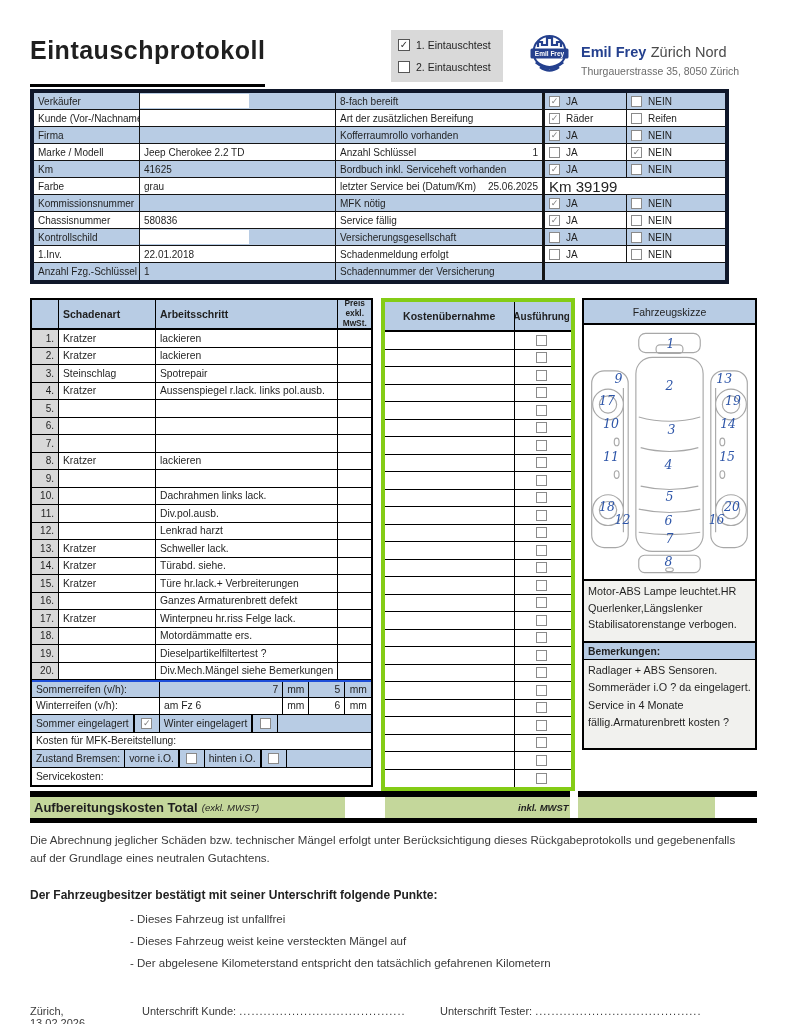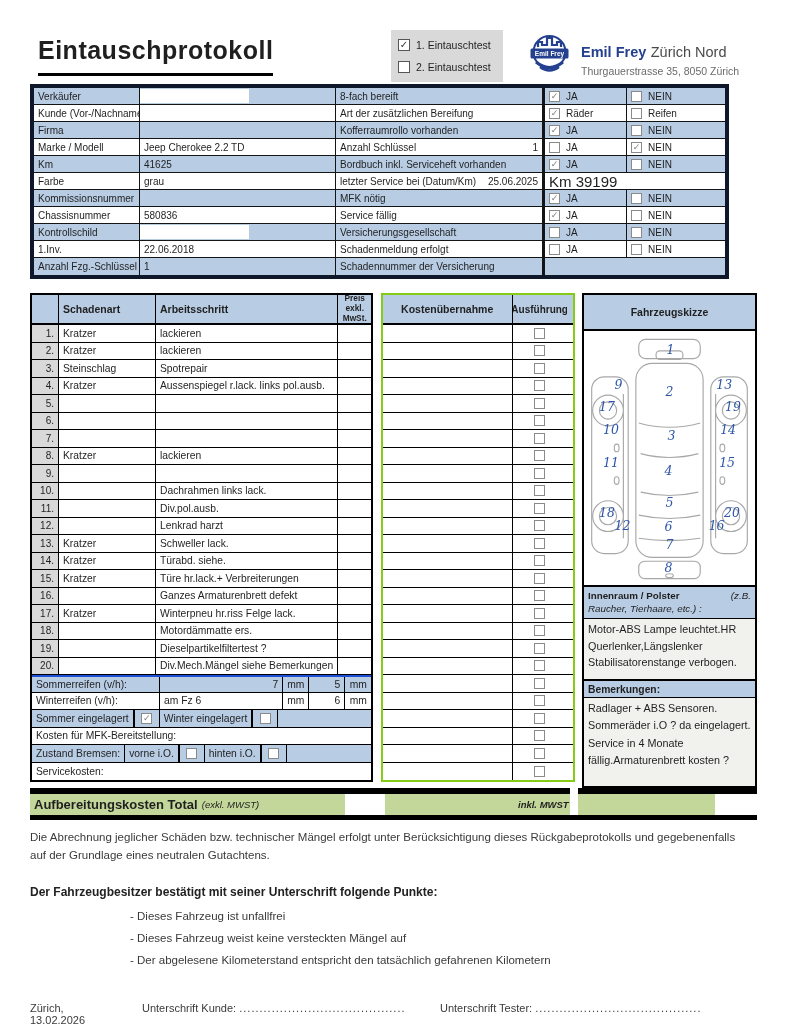--- a/index.html
+++ b/index.html
@@ -1,21 +1,21 @@
 <!DOCTYPE html>
 <html style="--blue-row: #b8cce4; --green: #c4d79b; --gray-box: #d9d9d9; --num-gray: #d9d9d9; --content-gray: #f1f1ee; --navy: #24408e;"><head>
 <meta charset="utf-8">
 <style>
   *{box-sizing:border-box;margin:0;padding:0}
   html,body{width:791px;height:1024px;background:#fff;font-family:"Liberation Sans",sans-serif;color:#1f1f1f;}
   .page{position:relative;width:791px;height:1024px;padding:24px 34px 0 30px;overflow:hidden}
 
   
   .hdr{display:flex;align-items:flex-start}
-  .title{font-size:25px;font-weight:bold;letter-spacing:.5px;border-bottom:3px solid #000;padding-bottom:8px;margin-top:12px;margin-left:8px}
+  .title{font-size:25px;font-weight:bold;letter-spacing:.5px;border-bottom:3px solid #000;padding-bottom:19px;margin-top:12px;}
   .hspacer{flex:1}
   .testbox{width:112px;background:var(--gray-box,#d9d9d9);padding:9px 7px;display:flex;flex-direction:column;gap:10px;font-size:10.5px;margin-top:6px;margin-right:24px}
   .testrow{display:flex;align-items:center;gap:6px}
   .brand{display:flex;gap:9px;margin-top:8px;align-items:flex-end;width:230px}
   .logo{width:45px;height:45px;flex:0 0 auto}
   .bname{color:var(--navy,#24408e);font-weight:bold;font-size:14.5px}
   .bregion{color:#4a4a4a;font-size:14.5px}
   .baddr{color:#6b6b6b;font-size:10.5px;margin-top:4px}
 
   
@@ -35,34 +35,34 @@
   .ic3{flex:1;justify-content:space-between}
   .ic4{width:84px;border-left:2px solid #141414;gap:6px}
   .ic5{width:98px;border-right:none;gap:6px}
   .ic45{width:182px;border-left:2px solid #141414;border-right:none;font-size:15px}
   .redact{position:absolute;left:0;top:1px;bottom:1px;width:56%;background:#fff}
 
   
   .dmg{display:flex;margin-top:14px;width:727px;align-items:flex-start}
   .dmg-left{width:350px;border:2px solid #000}
   .gapcol1{width:8px}
-  .dmg-mid{width:209px;border:2px solid #84cc16}
+  .dmg-mid{width:209px;border:4px solid #84cc16}
   .gapcol2{width:8px}
   .dmg-right{width:177px;border:2px solid #000}
 
   .dh{height:30px;background:var(--blue-row,#b8cce4);font-weight:bold;font-size:10.5px;display:flex;border-bottom:2px solid #000}
   .dh .hc{display:flex;align-items:center;padding:0 4px;border-right:1px solid #000;overflow:hidden}
   .dh .hc:last-child{border-right:none}
   .hnum{width:27px}
   .hart{width:97px}
   .hstep{flex:1}
   .hpreis{width:33px;font-size:8.3px;line-height:1.2;text-align:center;justify-content:center;padding:0 1px}
   .hkost{width:130px;justify-content:center}
   .hausf{width:54px;justify-content:center;font-size:10px;padding:0 2px}
-  .hskizze{height:36px;background:var(--blue-row,#b8cce4);font-weight:bold;font-size:10.5px;display:flex;align-items:center;justify-content:center;border-bottom:2px solid #000}
+  .hskizze{height:25px;background:var(--blue-row,#b8cce4);font-weight:normal;font-size:10.5px;display:flex;align-items:center;justify-content:center;border-bottom:2px solid #000}
 
   .drow{display:flex;height:17.5px;font-size:10.3px;border-bottom:1px solid #000;background:#fff}
   .drow.blue{background:var(--blue-row,#b8cce4)}
   .drow:last-child{border-bottom:none}
   .dc{display:flex;align-items:center;padding:0 4px;border-right:1px solid #000;white-space:nowrap;overflow:hidden}
   .dnum{width:27px;background:var(--num-gray,#d9d9d9);font-size:10px;justify-content:flex-end}
   .dart{width:97px}
   .dstep{flex:1}
   .dpreis{width:33px;border-right:none}
   .dkost{width:130px}
@@ -298,21 +298,21 @@
           <span class="cb"></span>
           <span>JA</span>
         </div>
         <div class="ic ic5">
           <span class="cb"></span>
           <span>NEIN</span>
         </div>
       </div>
       <div class="irow">
         <div class="ic ic1">1.Inv.</div>
-        <div class="ic ic2">22.06.2018</div>
+        <div class="ic ic2">22.01.2018</div>
         <div class="ic ic3">
           <span>Schadenmeldung erfolgt</span>
         </div>
         <div class="ic ic4">
           <span class="cb"></span>
           <span>JA</span>
         </div>
         <div class="ic ic5">
           <span class="cb"></span>
           <span>NEIN</span>
@@ -726,25 +726,20 @@
               <text x="150" y="104" class="num">14</text>
               <text x="149" y="138" class="num">15</text>
               <text x="138" y="203" class="num">16</text>
               <text x="24" y="80" class="num">17</text>
               <text x="24" y="190" class="num">18</text>
               <text x="155" y="80" class="num">19</text>
               <text x="154" y="190" class="num">20</text>
             </g>
         </svg>
       </div>
-      <div class="innen-hdr">
-        <span class="b">Innenraum / Polster</span>
-        <span class="i" style="float:right">(z.B.</span><br>
-        <span class="i">Raucher, Tierhaare, etc.) :</span>
-      </div>
       <div class="innen-txt">Motor-ABS Lampe leuchtet.HR Querlenker,Längslenker Stabilisatorenstange verbogen.</div>
       <div class="bem-hdr">Bemerkungen:</div>
       <div class="bem-txt">Radlager + ABS Sensoren. Sommeräder i.O ? da eingelagert. Service in 4 Monate fällig.Armaturenbrett kosten ?</div>
     </div>
   </section>
 
   <section class="total">
     <div class="trow">
       <div class="tseg seg-a">
         <span class="ttl">Aufbereitungskosten Total</span>

